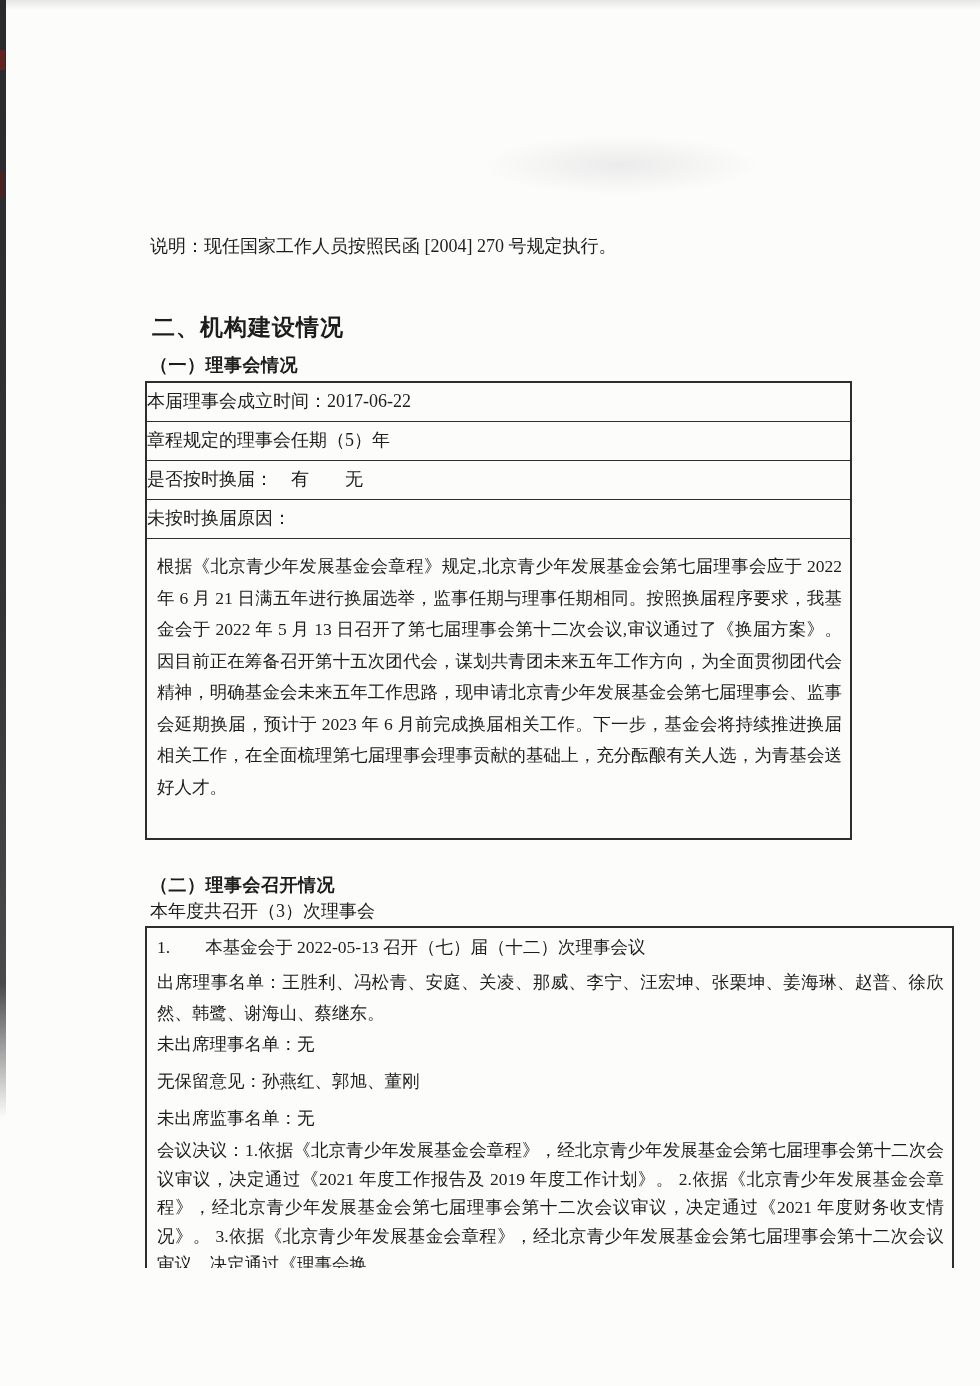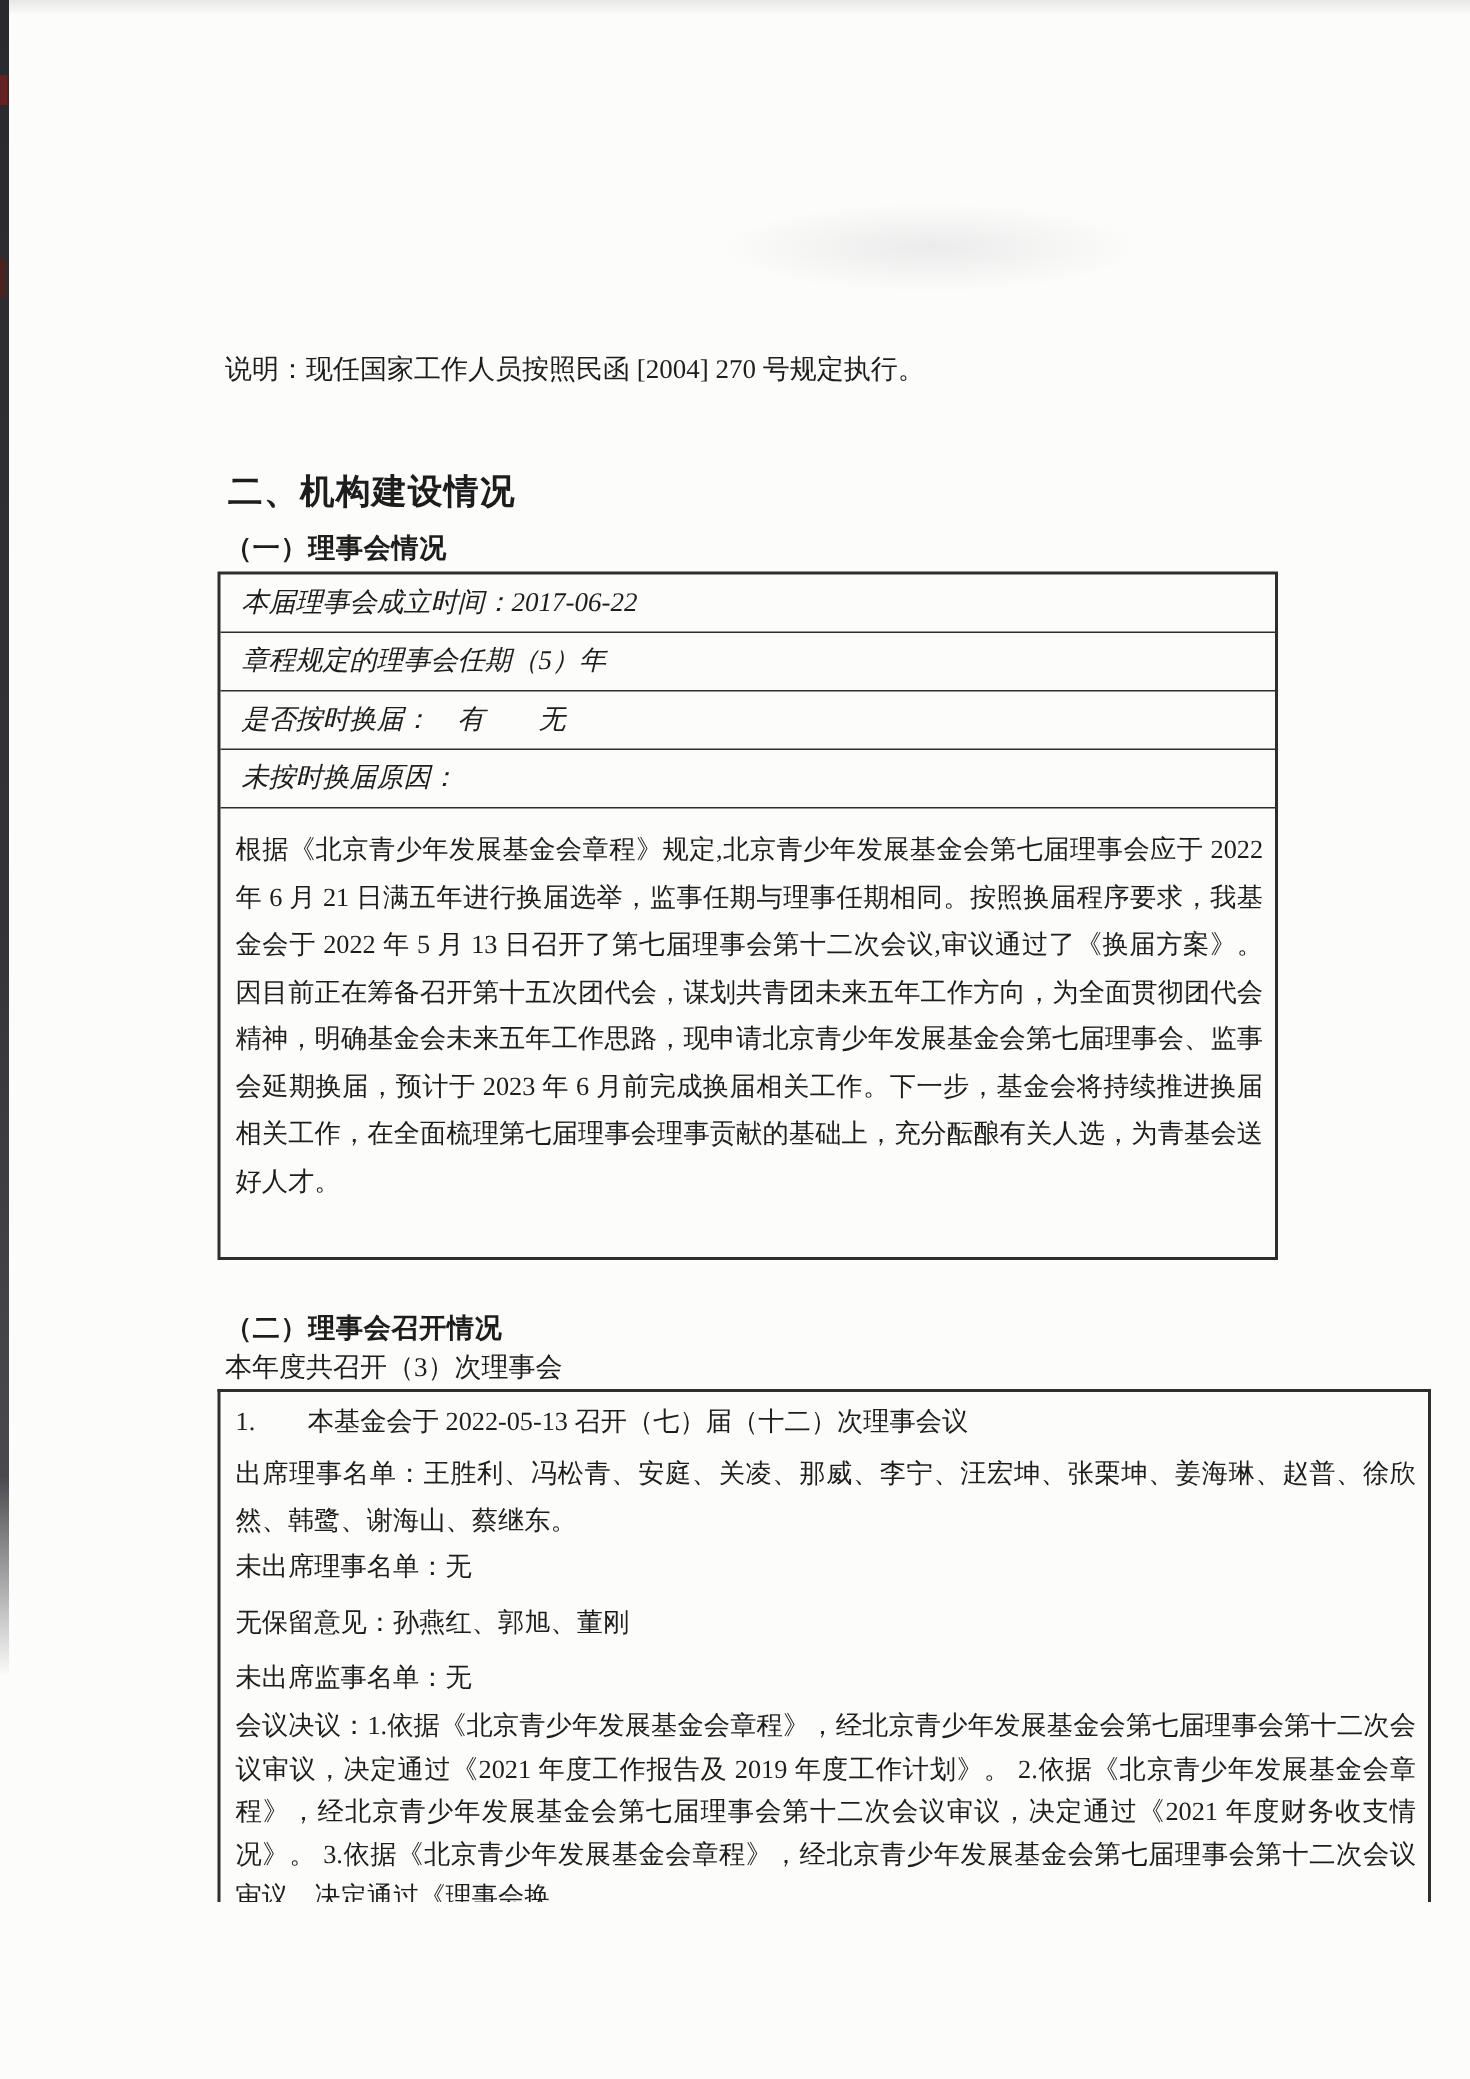--- a/index.html
+++ b/index.html
@@ -72,24 +72,23 @@
   }
 
   
   .board-table {
     position:absolute; left:145px; top:381px; width:707px;
     border:2px solid #2e2e2e;
     font-size:18px;
   }
   .board-row {
     height:39px; line-height:37px;
-    padding:0 0 0 14px;
+    padding:0 0 0 0;
     border-bottom:1.5px solid #2e2e2e;
     overflow:hidden;
-    font-style:italic;
   }
   .board-reason {
     height:299px;
     padding:12px 8px 0 10px;
     font-size:17.5px; line-height:31.5px;
     text-align:justify;
   }
 
   
   .meeting-box {

